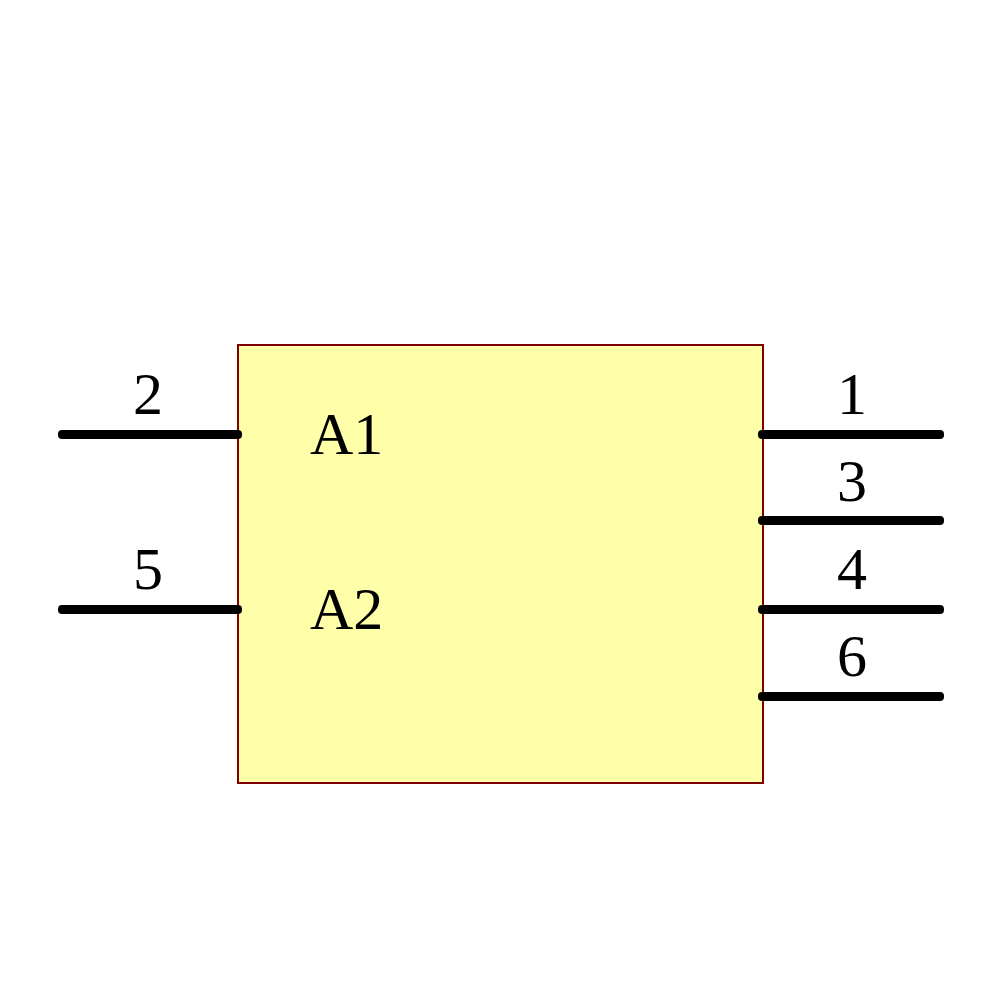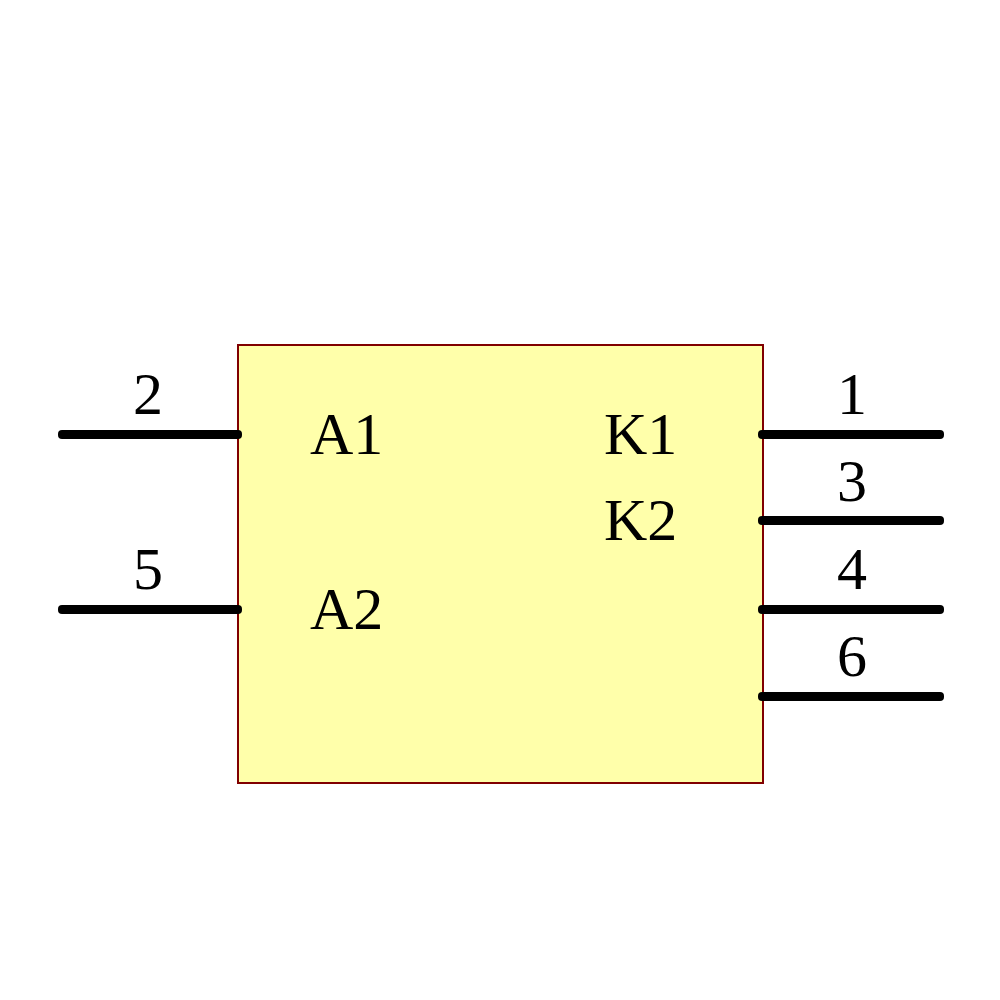--- a/index.html
+++ b/index.html
@@ -81,22 +81,20 @@
   <div class="pin-lead left" style="top:605px;"></div>
 
   <div class="pin-lead right" style="top:430px;"></div>
   <div class="pin-lead right" style="top:516px;"></div>
   <div class="pin-lead right" style="top:605px;"></div>
   <div class="pin-lead right" style="top:692px;"></div>
 
   <div class="pin-name in-left" style="top:404px;">A1</div>
   <div class="pin-name in-left" style="top:579px;">A2</div>
 
-  <div class="pin-name in-right" style="top:404px;">K1</div>
-  <div class="pin-name in-right" style="top:490px;">K2</div>
 
   <div class="pin-number num-left" style="top:364px;">2</div>
   <div class="pin-number num-left" style="top:539px;">5</div>
 
   <div class="pin-number num-right" style="top:364px;">1</div>
   <div class="pin-number num-right" style="top:451px;">3</div>
   <div class="pin-number num-right" style="top:539px;">4</div>
   <div class="pin-number num-right" style="top:626px;">6</div>
 
 </div>

